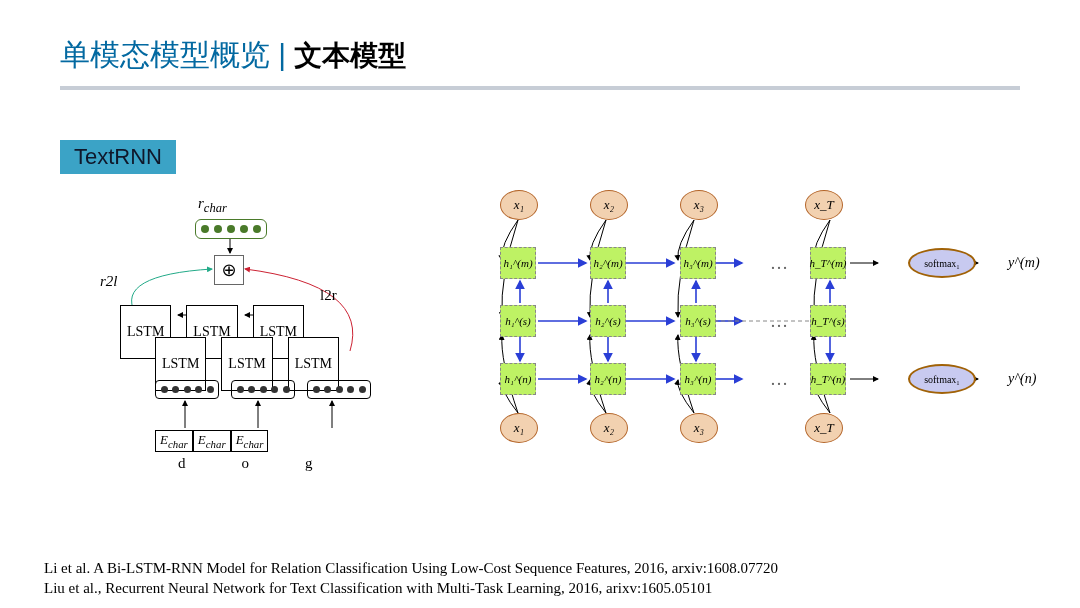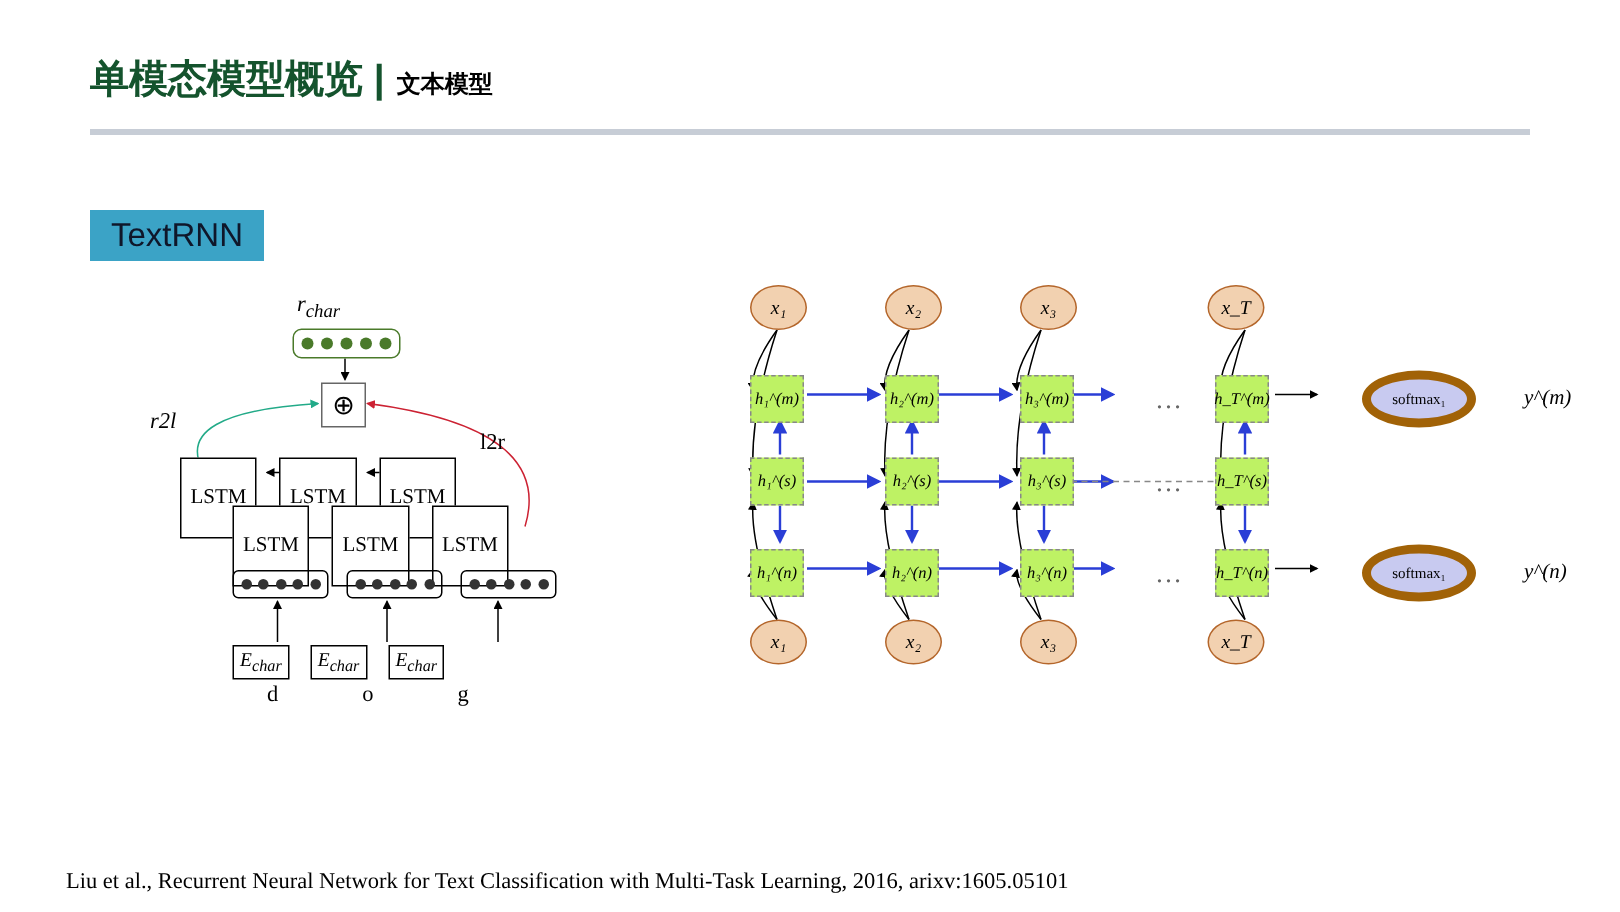--- a/index.html
+++ b/index.html
@@ -1,56 +1,56 @@
 <!DOCTYPE html>
 <html><head>
 <meta charset="utf-8">
 <style>
   html,body{margin:0;padding:0;width:1080px;height:608px;background:#fff;font-family:"Microsoft YaHei",Arial,sans-serif;overflow:hidden}
   .slide{position:relative;width:1080px;height:608px}
   .title-row{position:absolute;left:60px;top:35px;display:flex;align-items:baseline;gap:8px}
-  .title-main{font-size:26px;font-weight:700;color:#14532d}
-  .title-sub{font-size:16px;font-weight:700;color:#000}
+  .title-main{font-size:30px;font-weight:400;color:#0369a1}
+  .title-sub{font-size:28px;font-weight:700;color:#000}
   .divider{position:absolute;left:60px;top:86px;width:960px;height:4px;background:#c7cdd6}
   .badge{position:absolute;left:60px;top:140px;background:#3ba3c6;color:#0f172a;font-size:22px;padding:4px 14px}
   .footer{position:absolute;left:44px;bottom:10px;font-size:15px;color:#000;font-family:"Times New Roman",serif;line-height:1.35}
   .brand{position:absolute;right:28px;bottom:10px;font-weight:800;font-size:22px;letter-spacing:0.5px}
 
   
   .leftdi{position:absolute;left:60px;top:195px;width:330px;height:300px;font-family:"Times New Roman",serif}
   .rbox{position:absolute;left:135px;top:24px;width:70px;height:18px;border:1px solid #4a7a2a;border-radius:6px;display:flex;justify-content:space-evenly;align-items:center}
   .gdot{width:8px;height:8px;border-radius:50%;background:#4a7a2a}
   .rchar{position:absolute;left:138px;top:0;font-style:italic;font-size:15px}
   .opcombine{position:absolute;left:154px;top:60px;width:28px;height:28px;border:1px solid #666;display:flex;align-items:center;justify-content:center;font-size:18px}
   .lstmrow{position:absolute;display:flex;gap:15px}
   .lstmrow.r1{left:60px;top:110px}
   .lstmrow.r2{left:95px;top:142px}
   .lstm{border:1px solid #000;padding:18px 6px;font-size:14px;background:#fff}
   .embrow{position:absolute;left:95px;top:185px;display:flex;gap:12px}
   .embset{width:62px;height:17px;border:1px solid #000;border-radius:4px;display:flex;justify-content:space-evenly;align-items:center}
   .bdot{width:7px;height:7px;border-radius:50%;background:#333}
-  .echarrow{position:absolute;left:95px;top:235px;display:flex;gap:14px}
+  .echarrow{position:absolute;left:95px;top:235px;display:flex;gap:0}
   .echar{border:1px solid #000;padding:1px 4px;font-size:13px;font-style:italic}
   .lettrow{position:absolute;left:118px;top:260px;display:flex;gap:56px;font-size:15px}
   .r2l{position:absolute;left:40px;top:78px;font-style:italic;font-size:15px}
   .l2r{position:absolute;left:260px;top:92px;font-size:15px}
 
   
   .rightdi{position:absolute;left:490px;top:185px;width:560px;height:280px;font-family:"Times New Roman",serif}
   .xrow{position:absolute;display:flex;gap:52px}
   .xrow.top{left:10px;top:5px}
   .xrow.bot{left:10px;top:228px}
   .xcircle{width:36px;height:28px;border:1px solid #b4662b;border-radius:50%/50%;background:#f2d1b0;display:flex;align-items:center;justify-content:center;font-size:13px;font-style:italic}
   .hrow{position:absolute;display:flex;align-items:center}
   .hrow.m{left:10px;top:62px}
   .hrow.s{left:10px;top:120px}
   .hrow.n{left:10px;top:178px}
   .hcell{width:34px;height:30px;border:1px dashed #888;background:#bef264;display:flex;align-items:center;justify-content:center;font-size:11px;margin-right:54px;font-style:italic}
   .el{font-size:18px;letter-spacing:2px;color:#666;margin-right:20px}
-  .soft{width:64px;height:26px;border:6px solid #a16207;border-radius:50%/50%;background:#c8caf0;display:flex;align-items:center;justify-content:center;font-size:10px;margin-left:8px}
+  .soft{width:64px;height:26px;border:2px solid #a16207;border-radius:50%/50%;background:#c8caf0;display:flex;align-items:center;justify-content:center;font-size:10px;margin-left:8px}
   .yout{font-style:italic;font-size:14px;margin-left:32px}
   .xcircle.last{margin-left:35px}
 </style>
 </head>
 <body>
 <div class="slide">
 
 <div class="title-row">
   <span class="title-main">单模态模型概览 |</span>
   <span class="title-sub">文本模型</span>
@@ -255,16 +255,17 @@
 
   <div class="xrow bot">
     <span class="xcircle">x₁</span>
     <span class="xcircle">x₂</span>
     <span class="xcircle">x₃</span>
     <span class="xcircle last">x_T</span>
   </div>
 </div>
 
 <div class="footer">
+  <div>Li et al.  A Bi-LSTM-RNN Model for Relation Classification Using Low-Cost Sequence Features, 2016, arxiv:1608.07720</div>
   <div>Liu et al., Recurrent Neural Network for Text Classification with Multi-Task Learning, 2016, arixv:1605.05101</div>
 </div>
 
 </div>
 
 </body></html>

